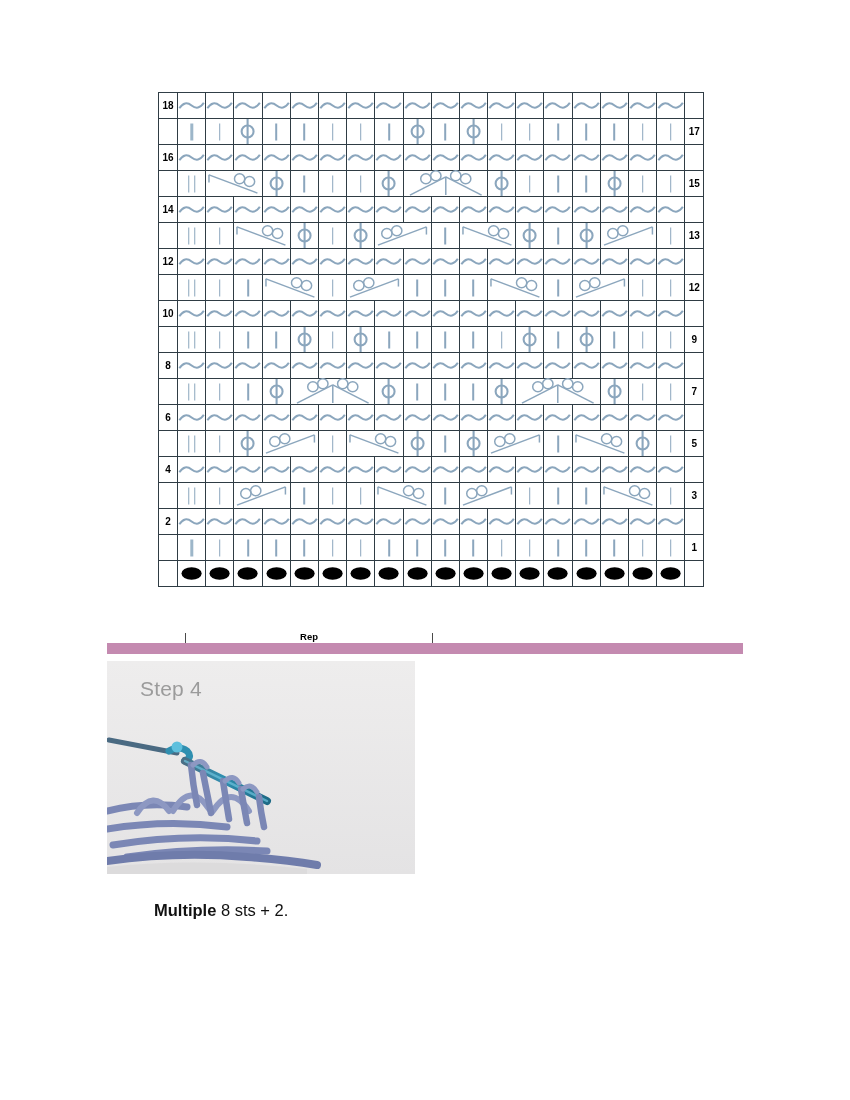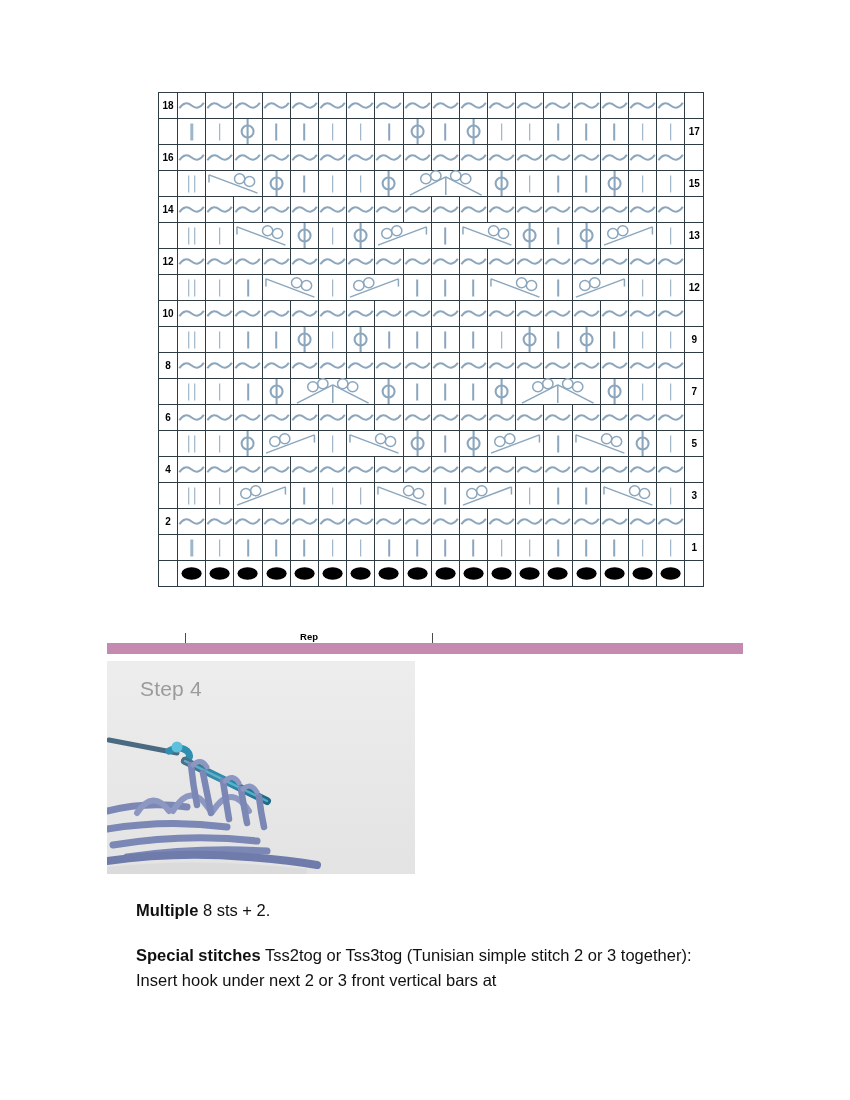--- a/index.html
+++ b/index.html
@@ -113,21 +113,21 @@
   
   #body-text{
     position:absolute;
     left:136px;top:898px;
     width:600px;
     font-size:16.5px;
     line-height:25px;
     color:#111;
   }
   #body-text p{margin:0 0 20px 0;}
-  #body-text b{font-weight:bold;}
+  #body-text b{font-weight:bold;margin-left:18px;}
 </style>
 </head>
 <body>
 
 <div id="chart-wrap">
   <table class="chart">
     <tbody id="chart-body">
         <tr class="pair-top">
           <td class="rownum">18</td>
           <td class="cell">
@@ -2401,14 +2401,13 @@
       <path d="M0 200 Q70 190 140 196 Q180 199 210 204"></path>
     </g>
 
     <path d="M0 206 Q90 196 200 208 L200 213 L0 213 Z" fill="#d9d8da" opacity=".8"></path>
   </svg>
   <div class="step-label">Step 4</div>
 </div>
 
 <div id="body-text">
   <p><b>Multiple</b><span> 8 sts + 2.</span></p>
-  <p><b>Special stitches</b><span> Tss2tog or Tss3tog (Tunisian simple stitch 2 or 3 together): Insert hook under next 2 or 3 front vertical bars at</span></p>
 </div>
 
 </body></html>

